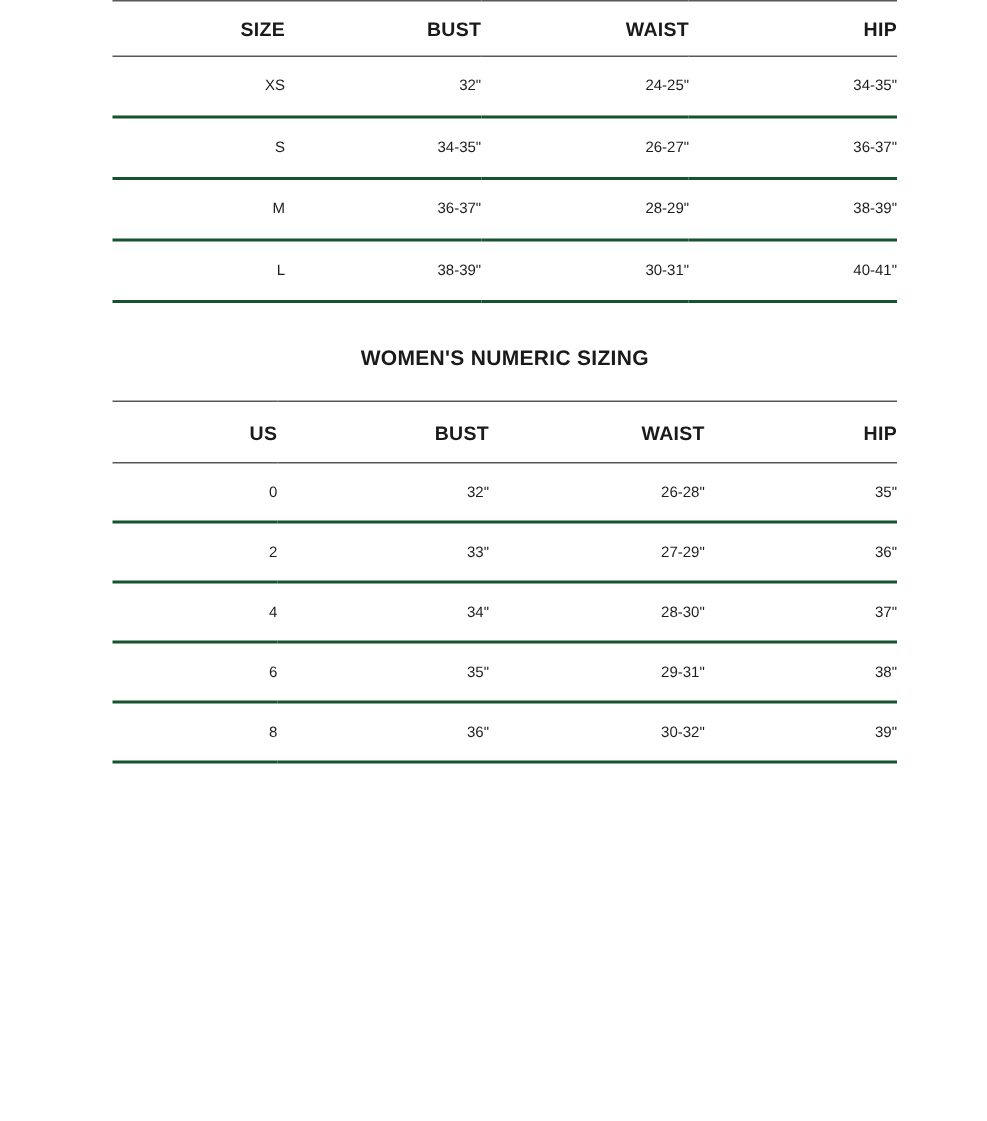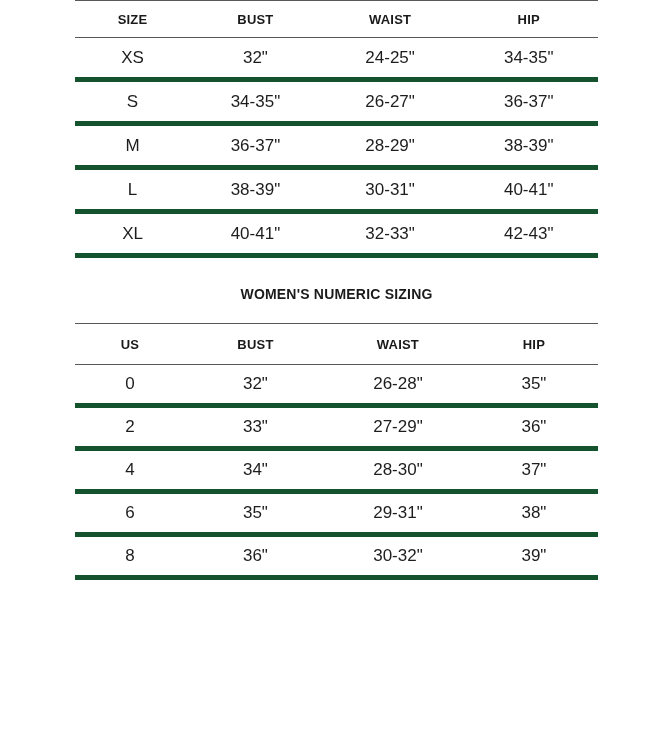--- a/index.html
+++ b/index.html
@@ -31,33 +31,33 @@
   #numeric-title { margin: 28px 0 21px 0; }
   table.sizing-table {
     width: 523px;
     border-collapse: collapse;
     table-layout: fixed;
     border-top: 1px solid #58585a;
   }
   table.sizing-table th {
     font-size: 13px;
     font-weight: bold;
-    text-align: center;
+    text-align: right;
     vertical-align: middle;
     padding: 0;
     border-bottom: 1px solid #58585a;
     letter-spacing: 0.2px;
   }
   table.sizing-table td {
-    font-size: 17px;
+    font-size: 10px;
     font-weight: normal;
-    text-align: center;
+    text-align: right;
     vertical-align: middle;
     padding: 0;
-    border-bottom: 5px solid #14532d;
+    border-bottom: 2px solid #14532d;
     color: #1d1d1d;
   }
   #alpha-table th { height: 36px; }
   #alpha-table td { height: 39px; }
   #numeric-table th { height: 40px; margin-top: 16px; }
   #numeric-table td { height: 38px; }
 
   
   #alpha-table col.c1 { width: 22%; }
   #alpha-table col.c2 { width: 25%; }
@@ -107,26 +107,20 @@
             <td>36-37"</td>
             <td>28-29"</td>
             <td>38-39"</td>
           </tr>
           <tr>
             <td>L</td>
             <td>38-39"</td>
             <td>30-31"</td>
             <td>40-41"</td>
           </tr>
-          <tr>
-            <td>XL</td>
-            <td>40-41"</td>
-            <td>32-33"</td>
-            <td>42-43"</td>
-          </tr>
         </tbody>
     </table>
   </section>
 
   <section>
     <h2 id="numeric-title" class="table-title">WOMEN'S NUMERIC SIZING</h2>
     <table id="numeric-table" class="sizing-table">
       <colgroup>
         <col class="c1">
           <col class="c2">

